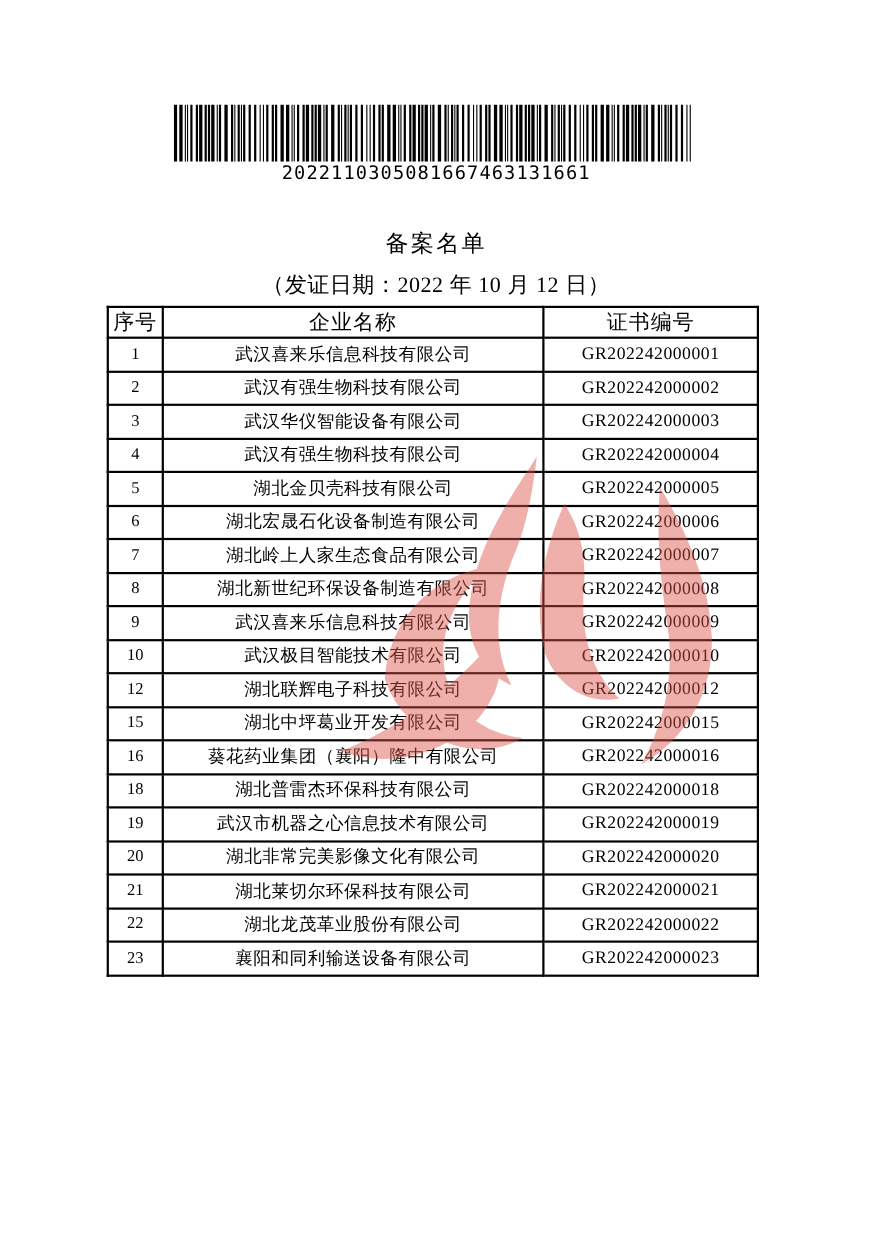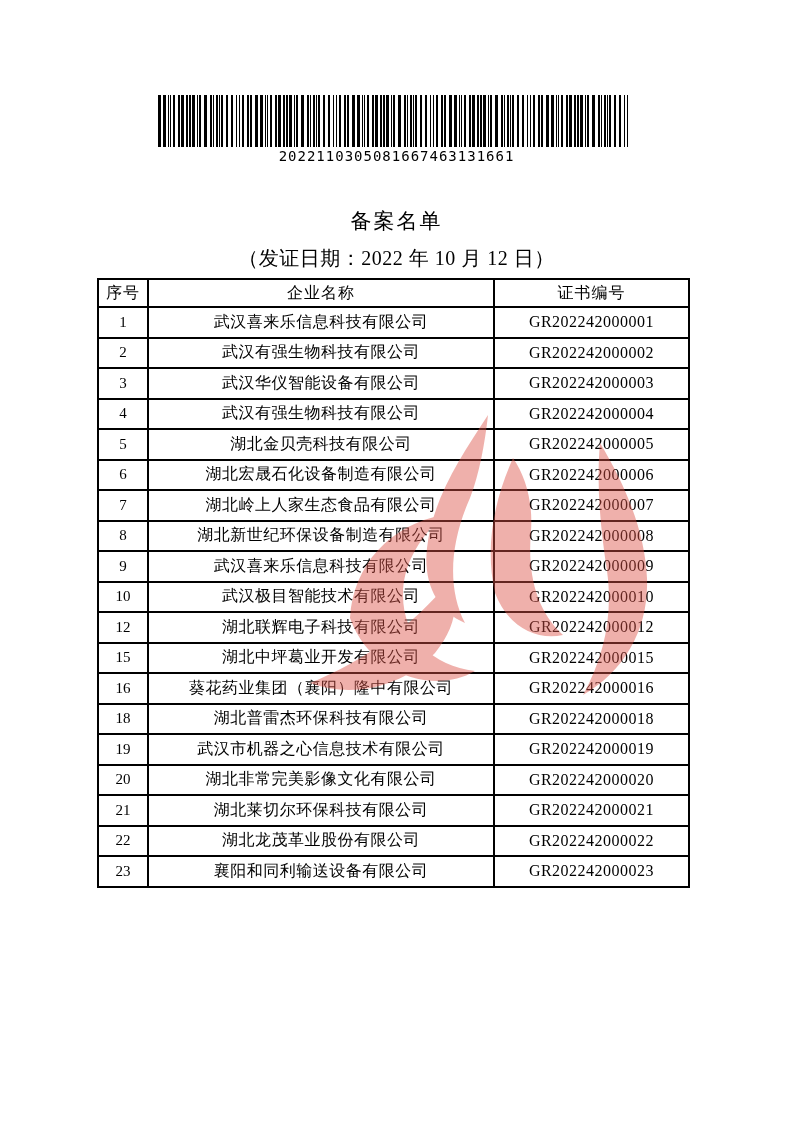--- a/index.html
+++ b/index.html
@@ -15,21 +15,21 @@
   .barcode{
     position:absolute;left:158px;top:95px;
     width:472px;height:52px;
     display:flex;align-items:stretch;overflow:hidden;
   }
   .barcode .bar{height:100%;flex:0 0 auto;}
   .barcode-number{
     position:absolute;left:0;top:148px;width:100%;
     text-align:center;
     font-family:"DejaVu Sans Mono","Liberation Mono",monospace;
-    font-size:14px;letter-spacing:1px;
+    font-size:17px;letter-spacing:1px;
   }
   
   .doc-title{
     position:absolute;left:0;top:167px;width:100%;
     text-align:center;font-size:24px;font-weight:bold;
     letter-spacing:1.5px;white-space:nowrap;
   }
   .doc-subtitle{
     position:absolute;left:0;top:207px;width:100%;
     text-align:center;font-size:21px;letter-spacing:2px;
@@ -43,21 +43,21 @@
     position:absolute;left:97px;top:278px;
     width:591px;border-collapse:collapse;table-layout:fixed;
   }
   .reg-table th,.reg-table td{
     border:2px solid #000;
     text-align:center;vertical-align:middle;
     padding:0;overflow:hidden;white-space:nowrap;
   }
   .reg-table thead tr{height:28px;}
   .reg-table tbody tr{height:30.5px;}
-  .reg-table th{font-weight:normal;font-size:16px;letter-spacing:1px;font-family:Liberation Serif, serif;}
+  .reg-table th{font-weight:normal;font-size:19px;letter-spacing:1px;font-family:Liberation Serif, serif;}
   .col-no{width:50px;}
   .col-name{width:346px;}
   .col-cert{width:195px;}
   .cell-no{font-size:15px;}
   .cell-name{font-size:16px;letter-spacing:0.5px;}
   .cell-cert{font-size:16px;letter-spacing:0.5px;}
   
   .watermark{
     position:absolute;left:295px;top:403px;
     width:380px;height:310px;

